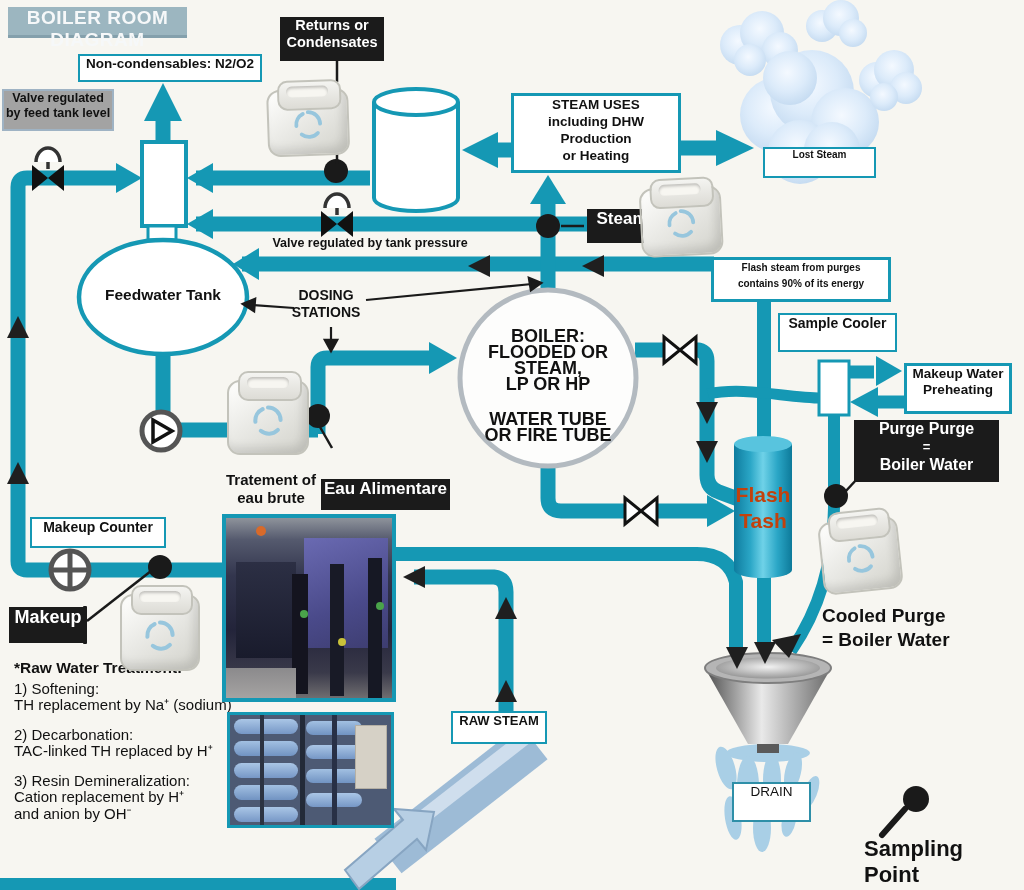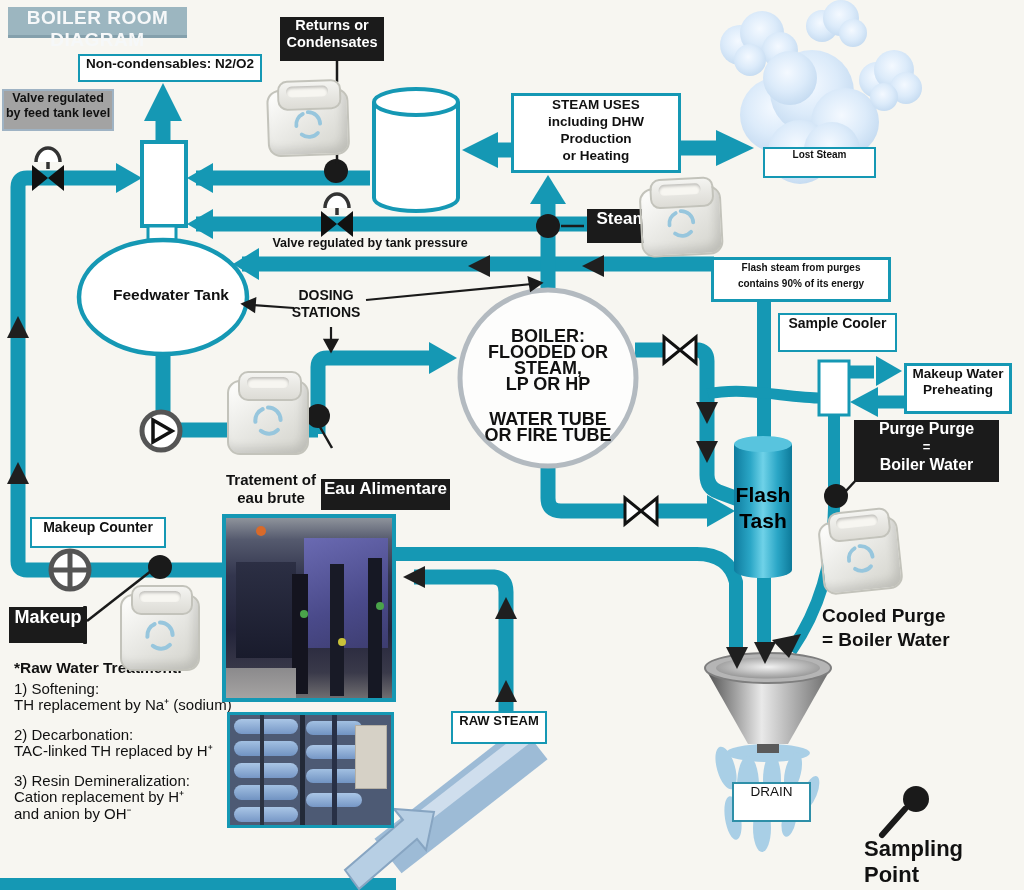--- a/index.html
+++ b/index.html
@@ -271,21 +271,21 @@
 
   <div class="abs wbox ctr" style="left:711px;top:239px;width:180px;height:45px;font-size:10px;line-height:16px;margin-top:18px;">
     <div>Flash steam from purges</div>
     <div>contains 90% of its energy</div>
   </div>
 
   <div class="abs plain ctr" style="left:272px;top:236px;width:196px;height:18px;font-size:12.5px;">
       <span>Valve regulated by tank pressure</span>
     </div>
 
-  <div class="abs ctr" style="left:103px;top:286px;width:120px;height:22px;font-size:15.5px;font-weight:bold;margin-left:8px;">
+  <div class="abs ctr" style="left:103px;top:286px;width:120px;height:22px;font-size:15.5px;font-weight:bold;">
       <span>Feedwater Tank</span>
     </div>
 
   <div class="abs plain ctr" style="left:284px;top:287px;width:84px;height:36px;font-size:14px;line-height:17px;">
     <div>DOSING</div>
     <div>STATIONS</div>
   </div>
 
   <div class="abs wbox thin ctr" style="left:778px;top:313px;width:119px;height:39px;font-size:14px;">
       <span>Sample Cooler</span>
@@ -307,21 +307,21 @@
   <div class="abs bbox ctr" style="left:321px;top:447px;width:129px;height:31px;font-size:17px;margin-top:32px;">
       <span>Eau Alimentare</span>
     </div>
 
   <div class="abs bbox ctr" style="left:854px;top:420px;width:145px;height:62px;font-size:16px;line-height:18px;">
     <div>Purge Purge</div>
     <div style="font-size:13px;">=</div>
     <div>Boiler Water</div>
   </div>
 
-  <div class="abs ctr" style="left:734px;top:482px;width:58px;height:58px;color:#000000;font-weight:bold;font-size:21px;line-height:26px;z-index:3;">
+  <div class="abs ctr" style="left:734px;top:482px;width:58px;height:58px;color:#c2410c;font-weight:bold;font-size:21px;line-height:26px;z-index:3;">
     <div>Flash</div>
     <div>Tash</div>
   </div>
 
   <div class="abs plain ctr" style="left:196px;top:471px;width:150px;height:38px;font-size:15px;line-height:18px;">
     <div>Tratement of</div>
     <div>eau brute</div>
   </div>
 
   <div class="abs wbox thin ctr" style="left:30px;top:517px;width:136px;height:31px;font-size:14px;border-width:2px;">

